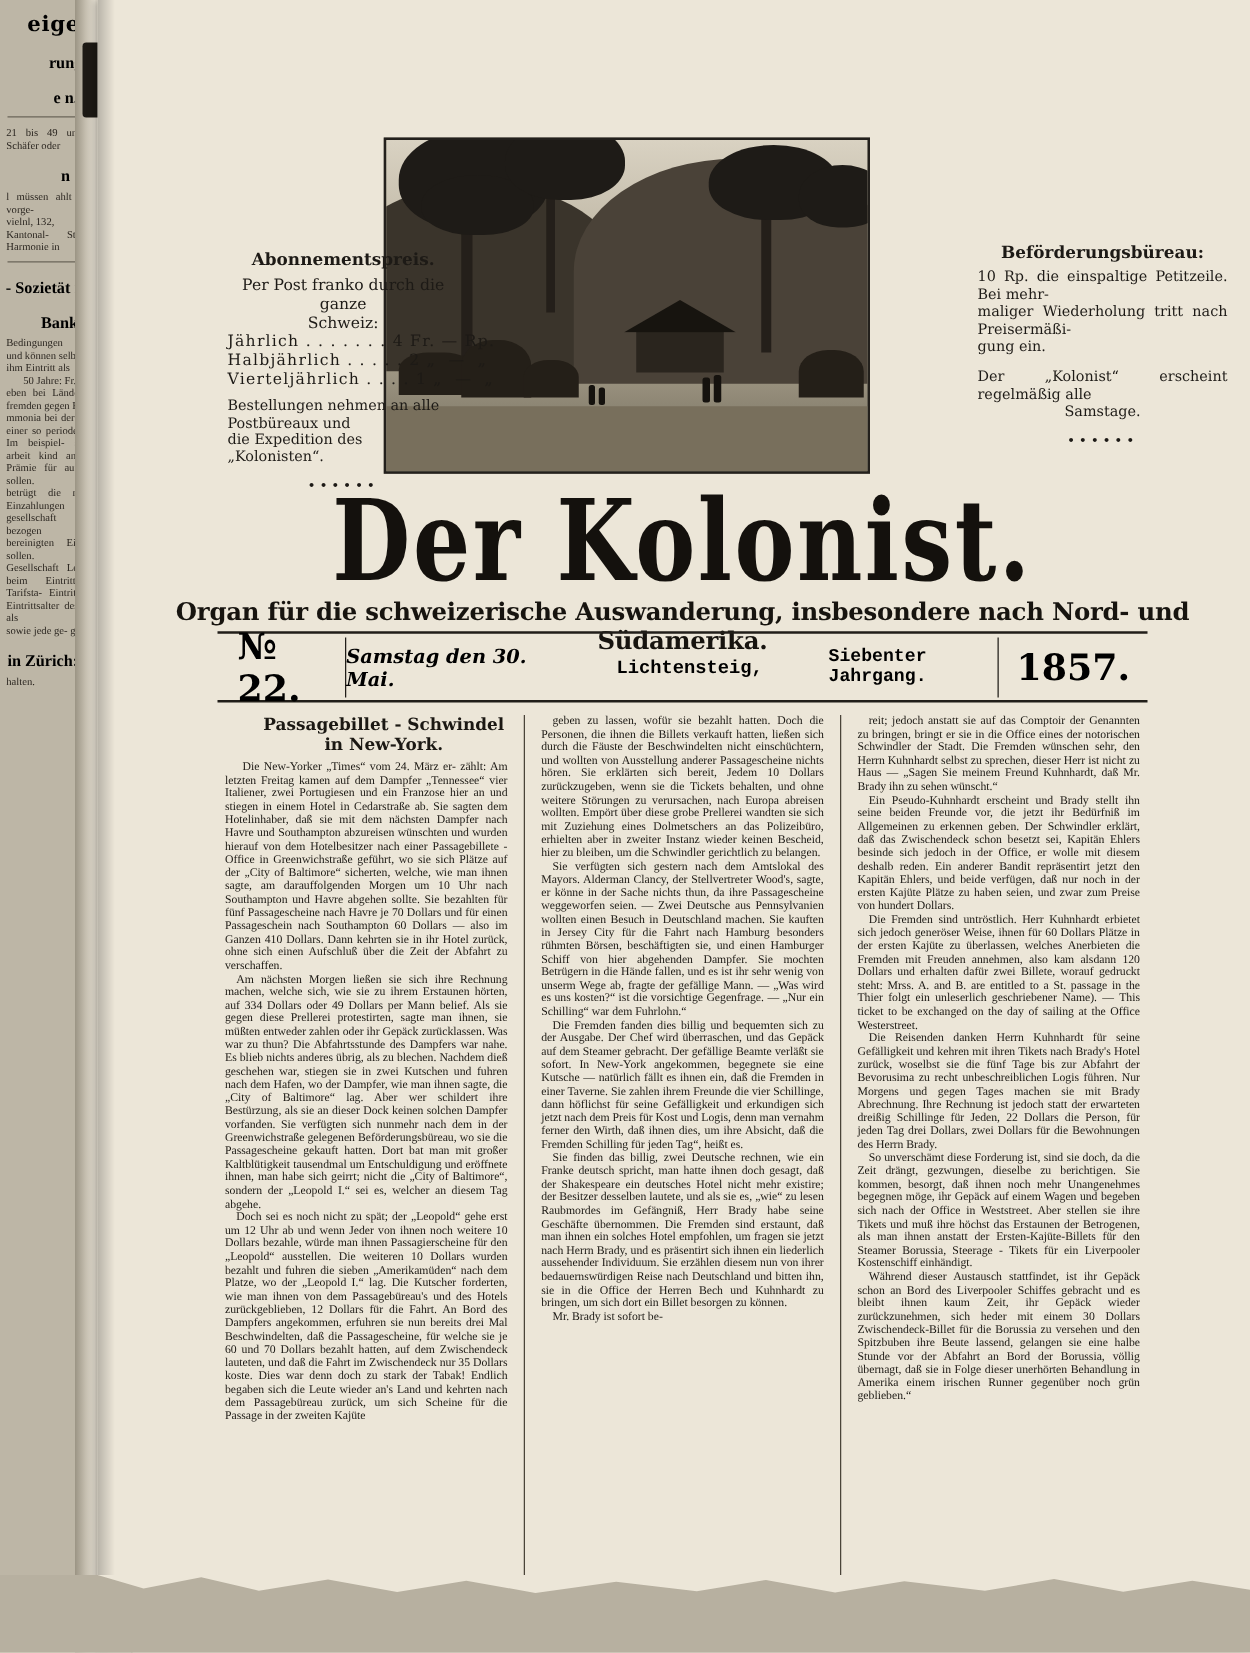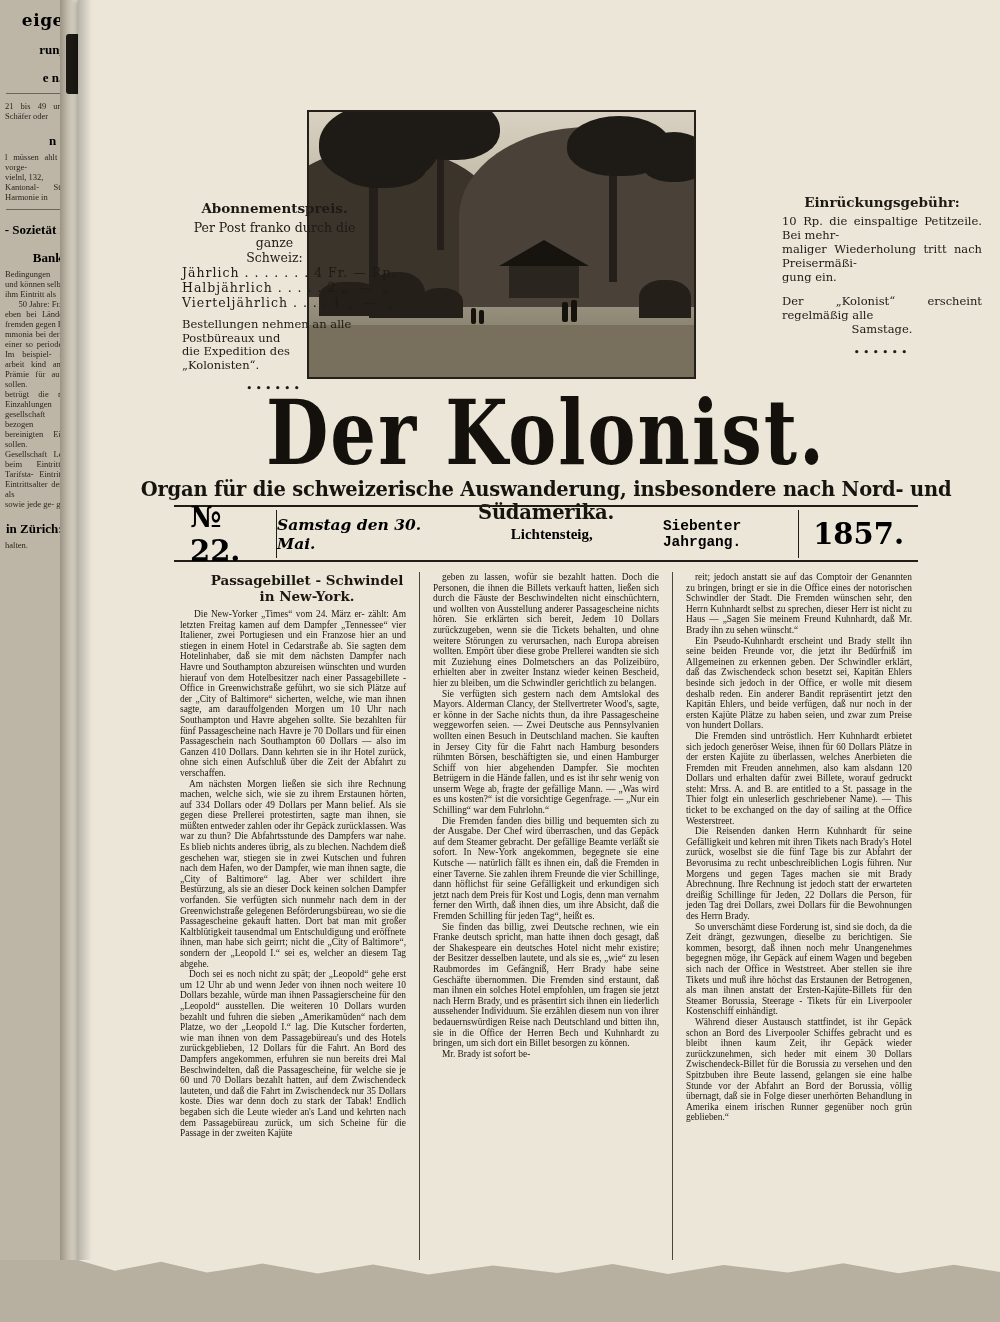--- a/index.html
+++ b/index.html
@@ -101,21 +101,21 @@
   .rule.r2{top:560px;}
 
   .issuebar{
     position:absolute;left:82px;top:510px;width:744px;height:48px;
     display:flex;align-items:center;
   }
   .issuebar .cell{display:flex;flex-direction:column;align-items:center;justify-content:center;height:100%;}
   .issuebar .vline{width:2px;height:48px;background:#211e19;}
   .no{font-family:"DejaVu Serif",serif;font-weight:bold;font-size:29px;padding:0 16px;}
   .dateblk{width:230px;font-family:"DejaVu Serif",serif;font-size:15.5px;font-weight:bold;font-style:italic;}
-  .placeblk{width:268px;font-family:Liberation Serif, serif;}
+  .placeblk{width:268px;font-family:Liberation Mono, monospace;}
   .placeblk .p1{font-size:15px;font-weight:bold;}
   .placeblk .p2{font-size:11.5px;}
   .yearblk{width:auto;padding:0 10px;font-family:Liberation Mono, monospace;font-size:14.5px;font-weight:bold;}
   .year{font-family:"DejaVu Serif",serif;font-weight:bold;font-size:29px;padding:0 14px;}
 
   
   .cols{
     position:absolute;left:82px;top:572px;width:744px;height:690px;
     display:flex;
   }
@@ -228,21 +228,21 @@
       <div class="ctr">Schweiz:</div>
       <div class="row dots">Jährlich . . . . . . . 4 Fr. — Rp.</div>
       <div class="row dots">Halbjährlich . . . . . 2 „  —  „</div>
       <div class="row dots">Vierteljährlich . . . . 1 „  —  „</div>
       <div style="margin-top:8px;font-size:11.5px;line-height:13.5px;">Bestellungen nehmen an alle Postbüreaux und</div>
       <div style="font-size:11.5px;line-height:13.5px;">die Expedition des „Kolonisten“.</div>
       <div class="stars">••••••</div>
     </div>
 
     <div class="infoblock right-info">
-      <div class="ttl">Einrückungsgebühr:</div>
+      <div class="ttl">Beförderungsbüreau:</div>
       <div class="just">10 Rp. die einspaltige Petitzeile. Bei mehr-</div>
       <div class="just">maliger Wiederholung tritt nach Preisermäßi-</div>
       <div class="just">gung ein.</div>
       <div class="just" style="margin-top:10px;">Der „Kolonist“ erscheint regelmäßig alle</div>
       <div class="just" style="text-align:center;">Samstage.</div>
       <div class="stars">••••••</div>
     </div>
 
     <div class="title">Der Kolonist.</div>
     <div class="subtitle">Organ für die schweizerische Auswanderung, insbesondere nach Nord- und Südamerika.</div>

